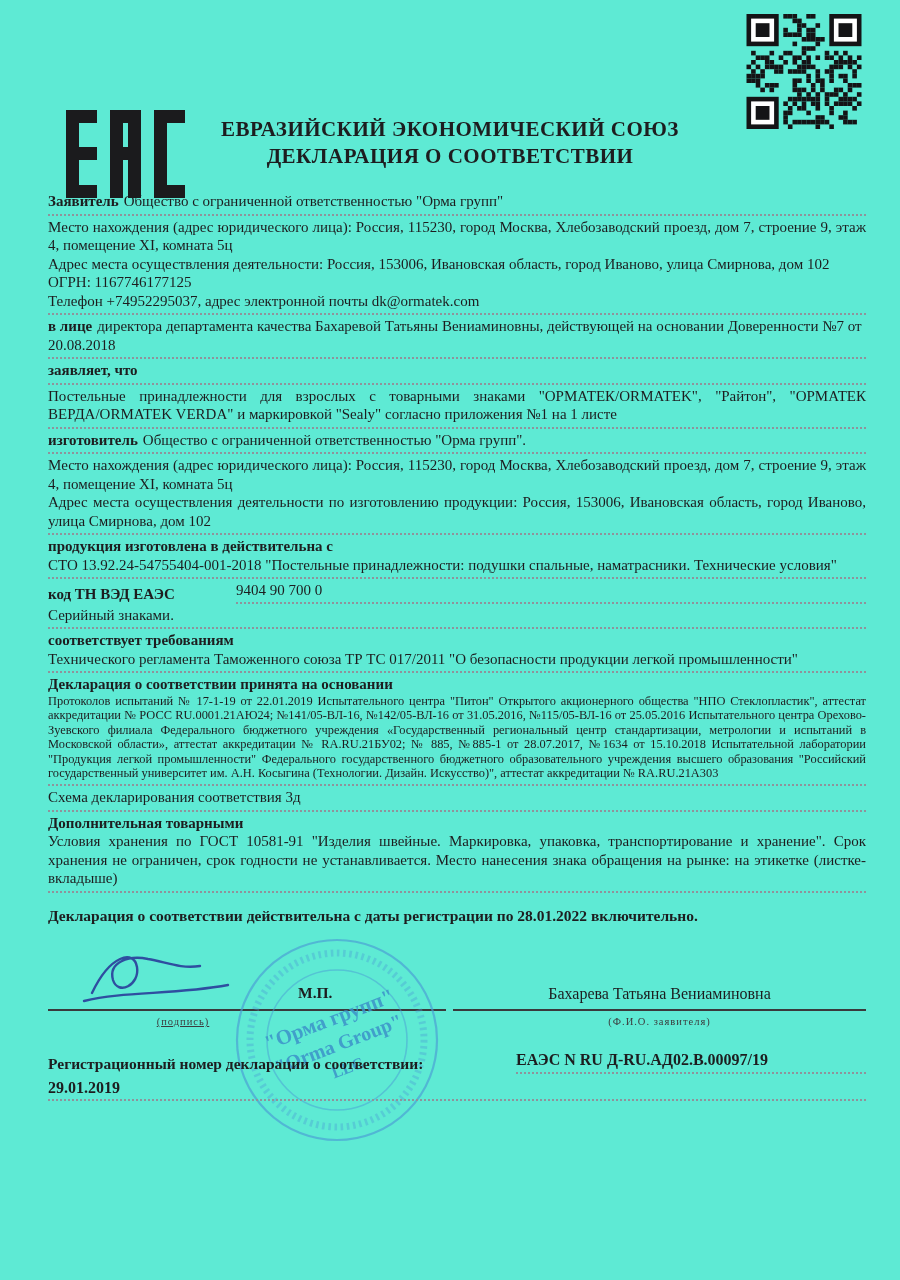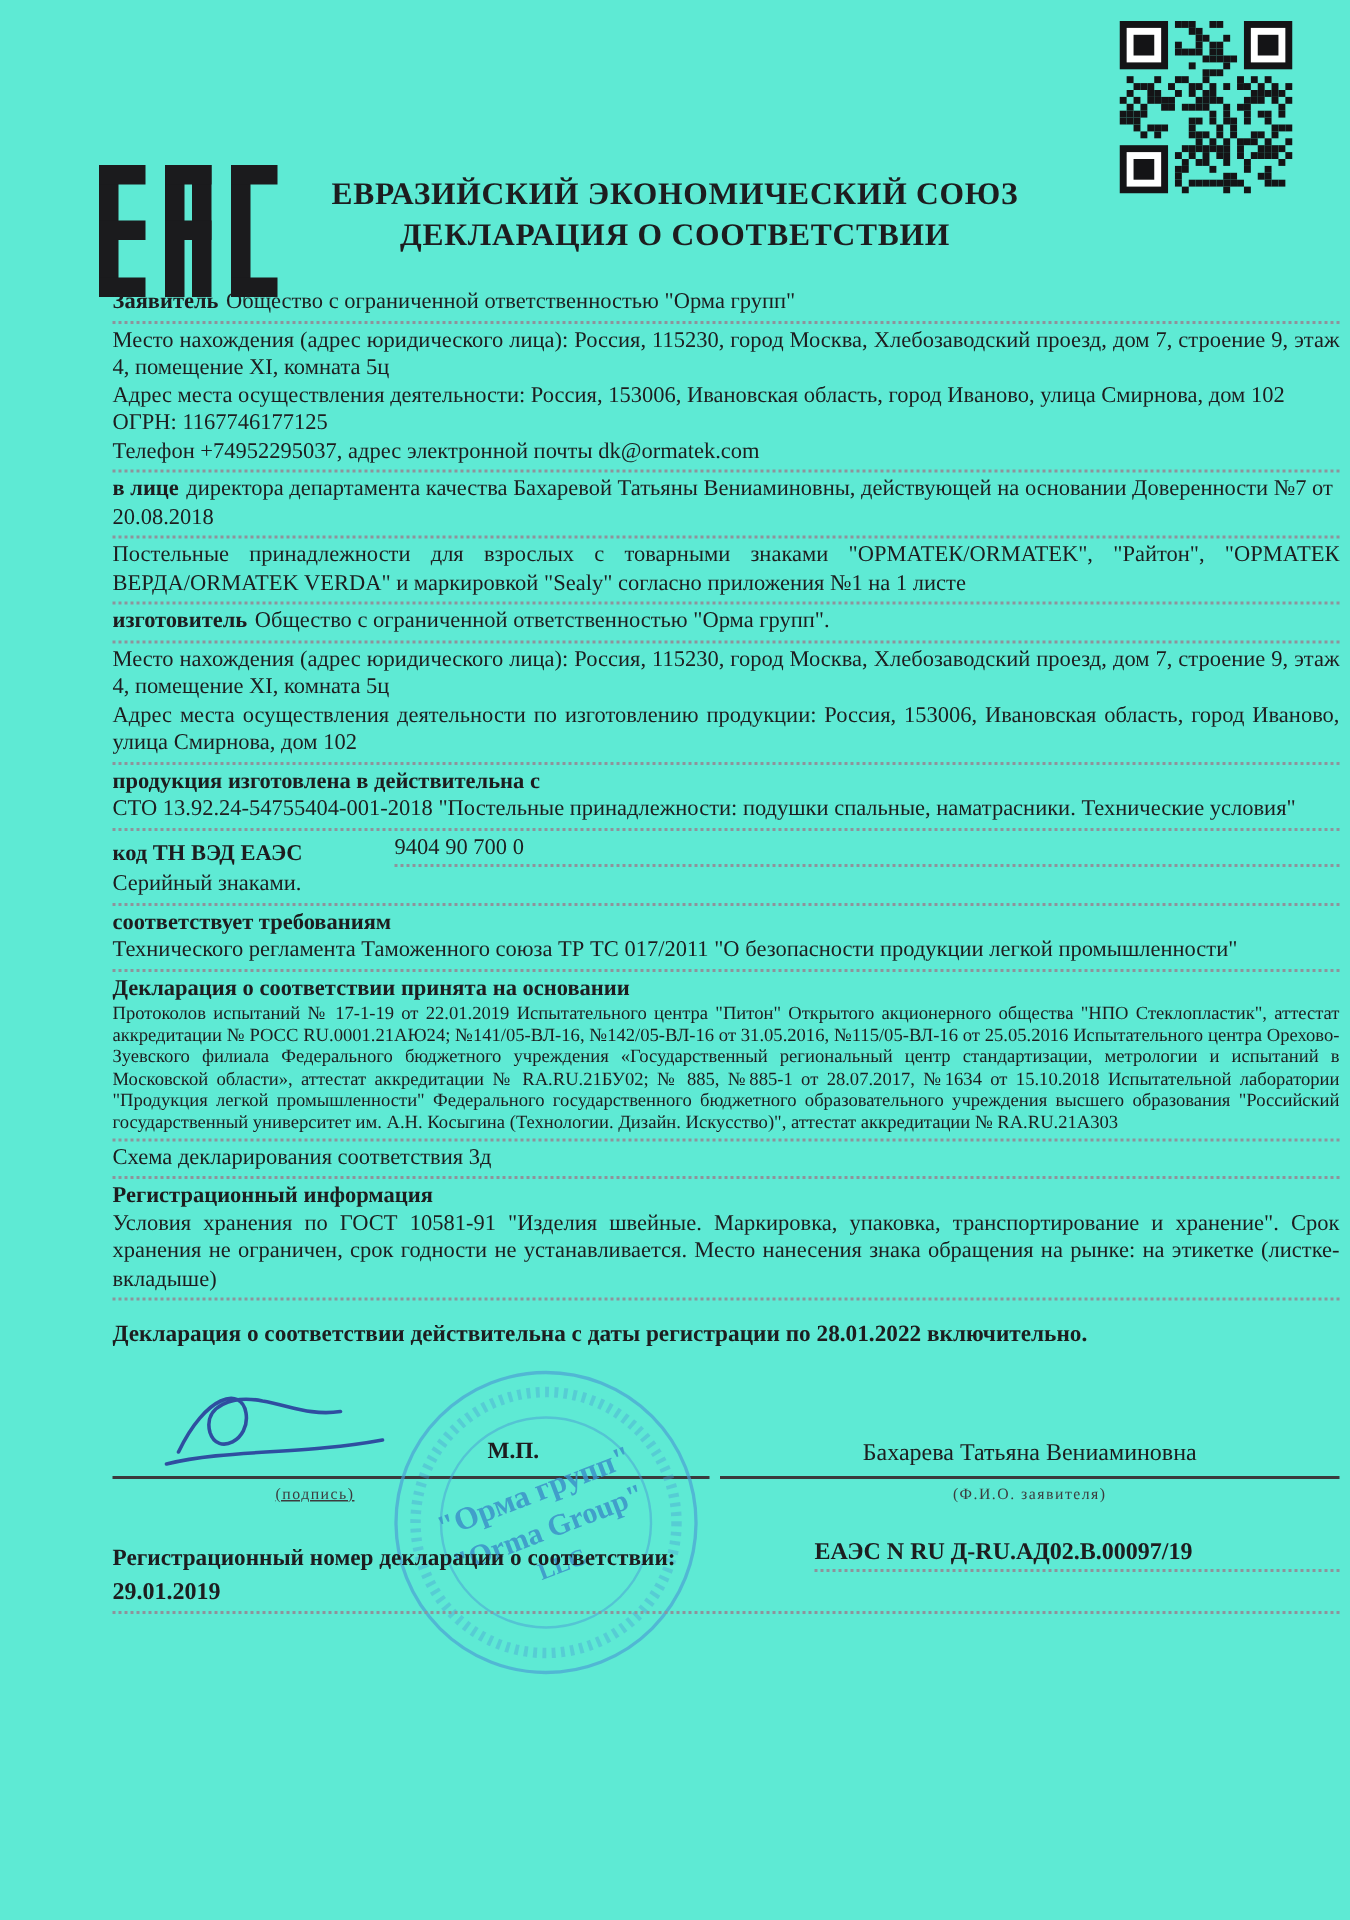--- a/index.html
+++ b/index.html
@@ -13,21 +13,21 @@
   }
   
   .qr{position:absolute;left:744px;top:14px;width:120px;height:115px;}
   .eac-logo{position:absolute;left:66px;top:110px;width:120px;height:88px;}
   .doc-title{
     position:absolute;left:150px;top:116px;width:600px;
     text-align:center;font-weight:bold;font-size:21px;line-height:27px;
     letter-spacing:.5px;
   }
   
-  .content{position:absolute;left:75px;top:190px;width:818px;font-size:15px;line-height:18.5px;}
+  .content{position:absolute;left:48px;top:190px;width:818px;font-size:15px;line-height:18.5px;}
   .sec{border-bottom:2px dotted #8e939b;padding:2px 0 3px;}
   .b{font-weight:bold;}
   .lbl{font-weight:bold;margin-right:5px;}
   .just{text-align:justify;}
   .small-par{font-size:12.4px;line-height:14.6px;text-align:justify;}
   .code-row{display:flex;align-items:flex-end;padding:2px 0 0;}
   .code-lbl{font-weight:bold;width:188px;flex:none;}
   .code-val{flex:1;border-bottom:2px dotted #8e939b;padding-bottom:2px;}
   .validity{font-weight:bold;margin-top:12px;padding:2px 0;font-size:15.5px;}
   
@@ -287,20 +287,23 @@
       <div class="just">Место нахождения (адрес юридического лица): Россия, 115230, город Москва, Хлебозаводский проезд, дом 7, строение 9, этаж 4, помещение XI, комната 5ц</div>
       <div class="just">Адрес места осуществления деятельности: Россия, 153006, Ивановская область, город Иваново, улица Смирнова, дом 102</div>
       <div>ОГРН: 1167746177125</div>
       <div>Телефон +74952295037, адрес электронной почты dk@ormatek.com</div>
     </div>
 
     <div class="sec">
       <span class="lbl">в лице</span><span>директора департамента качества Бахаревой Татьяны Вениаминовны, действующей на основании Доверенности №7 от 20.08.2018</span>
     </div>
 
+    <div class="sec">
+      <span class="b">заявляет, что</span>
+    </div>
 
     <div class="sec">
       <div class="just">Постельные принадлежности для взрослых с товарными знаками "ОРМАТЕК/ORMATEK", "Райтон", "ОРМАТЕК ВЕРДА/ORMATEK VERDA" и маркировкой "Sealy" согласно приложения №1 на 1 листе</div>
     </div>
 
     <div class="sec">
       <span class="lbl">изготовитель</span><span>Общество с ограниченной ответственностью "Орма групп".</span>
     </div>
 
     <div class="sec">
@@ -329,21 +332,21 @@
     <div class="sec">
       <div class="b">Декларация о соответствии принята на основании</div>
       <div class="small-par">Протоколов испытаний № 17-1-19 от 22.01.2019 Испытательного центра "Питон" Открытого акционерного общества "НПО Стеклопластик", аттестат аккредитации № РОСС RU.0001.21АЮ24; №141/05-ВЛ-16, №142/05-ВЛ-16 от 31.05.2016, №115/05-ВЛ-16 от 25.05.2016 Испытательного центра Орехово-Зуевского филиала Федерального бюджетного учреждения «Государственный региональный центр стандартизации, метрологии и испытаний в Московской области», аттестат аккредитации № RA.RU.21БУ02; № 885, №885-1 от 28.07.2017, №1634 от 15.10.2018 Испытательной лаборатории "Продукция легкой промышленности" Федерального государственного бюджетного образовательного учреждения высшего образования "Российский государственный университет им. А.Н. Косыгина (Технологии. Дизайн. Искусство)", аттестат аккредитации № RA.RU.21А303</div>
     </div>
 
     <div class="sec">
       <span>Схема декларирования соответствия 3д</span>
     </div>
 
     <div class="sec">
-      <div class="b">Регистрационный информация</div>
+      <div class="b">Дополнительная товарными</div>
       <div class="just">Условия хранения по ГОСТ 10581-91 "Изделия швейные. Маркировка, упаковка, транспортирование и хранение". Срок хранения не ограничен, срок годности не устанавливается. Место нанесения знака обращения на рынке: на этикетке (листке-вкладыше)</div>
     </div>
 
     <div class="validity">Декларация о соответствии действительна с даты регистрации по 28.01.2022 включительно.</div>
 
     <div class="sig-zone">
       <svg class="sig-svg" viewBox="0 0 150 58" xmlns="http://www.w3.org/2000/svg">
         <g fill="none" stroke="#2f4ea0" stroke-width="2.4" stroke-linecap="round">
           <path d="M10 44 C 28 6, 52 0, 55 18 C 58 36, 36 47, 31 31 C 26 13, 47 6, 66 10 C 84 13, 98 20, 118 17"></path>
           <path d="M2 52 C 42 42, 92 46, 146 36"></path>

